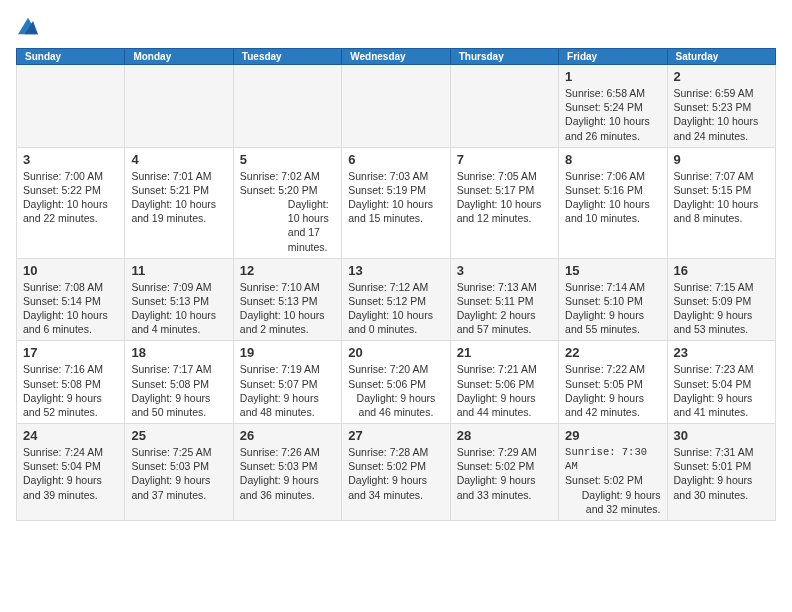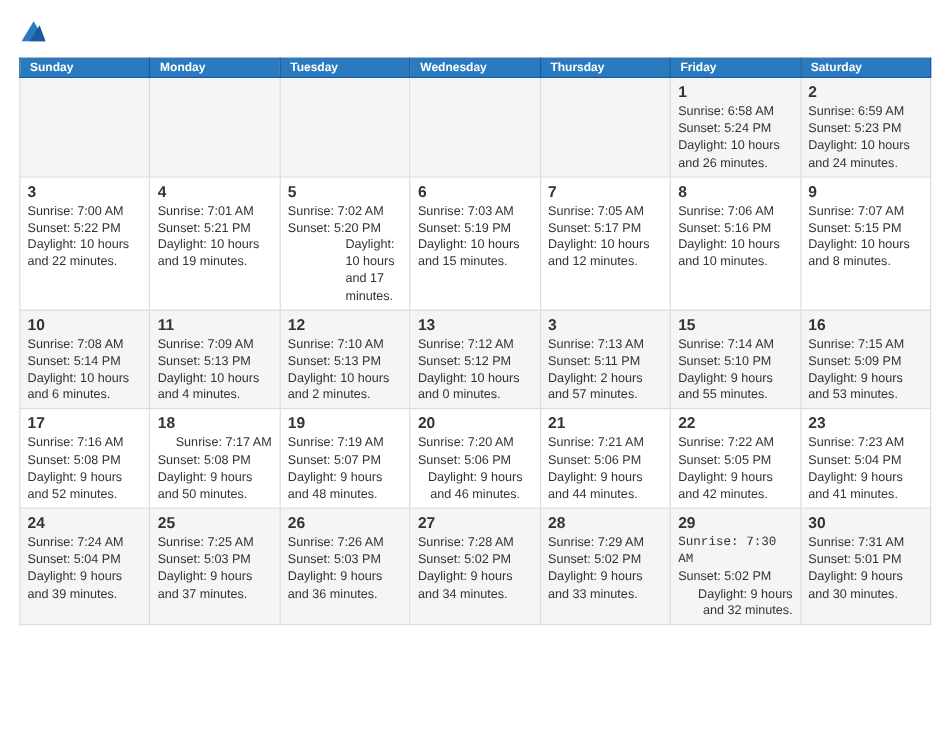--- a/index.html
+++ b/index.html
@@ -239,21 +239,21 @@
       </tr>
       <tr>
         <td>
           <span class="day-number">17</span>
           <div style="line-height: 1.35;">Sunrise: 7:16 AM</div>
           <div style="line-height: 1.35;">Sunset: 5:08 PM</div>
           <div style="line-height: 1.35;">Daylight: 9 hours and 52 minutes.</div>
         </td>
         <td>
           <span class="day-number">18</span>
-          <div style="line-height: 1.35; margin-left: 15px;">Sunrise: 7:17 AM</div>
+          <div style="line-height: 1.35;">Sunrise: 7:17 AM</div>
           <div style="line-height: 1.35;">Sunset: 5:08 PM</div>
           <div style="line-height: 1.35;">Daylight: 9 hours and 50 minutes.</div>
         </td>
         <td>
           <span class="day-number">19</span>
           <div style="line-height: 1.35;">Sunrise: 7:19 AM</div>
           <div style="line-height: 1.35;">Sunset: 5:07 PM</div>
           <div style="line-height: 1.35;">Daylight: 9 hours and 48 minutes.</div>
         </td>
         <td>

